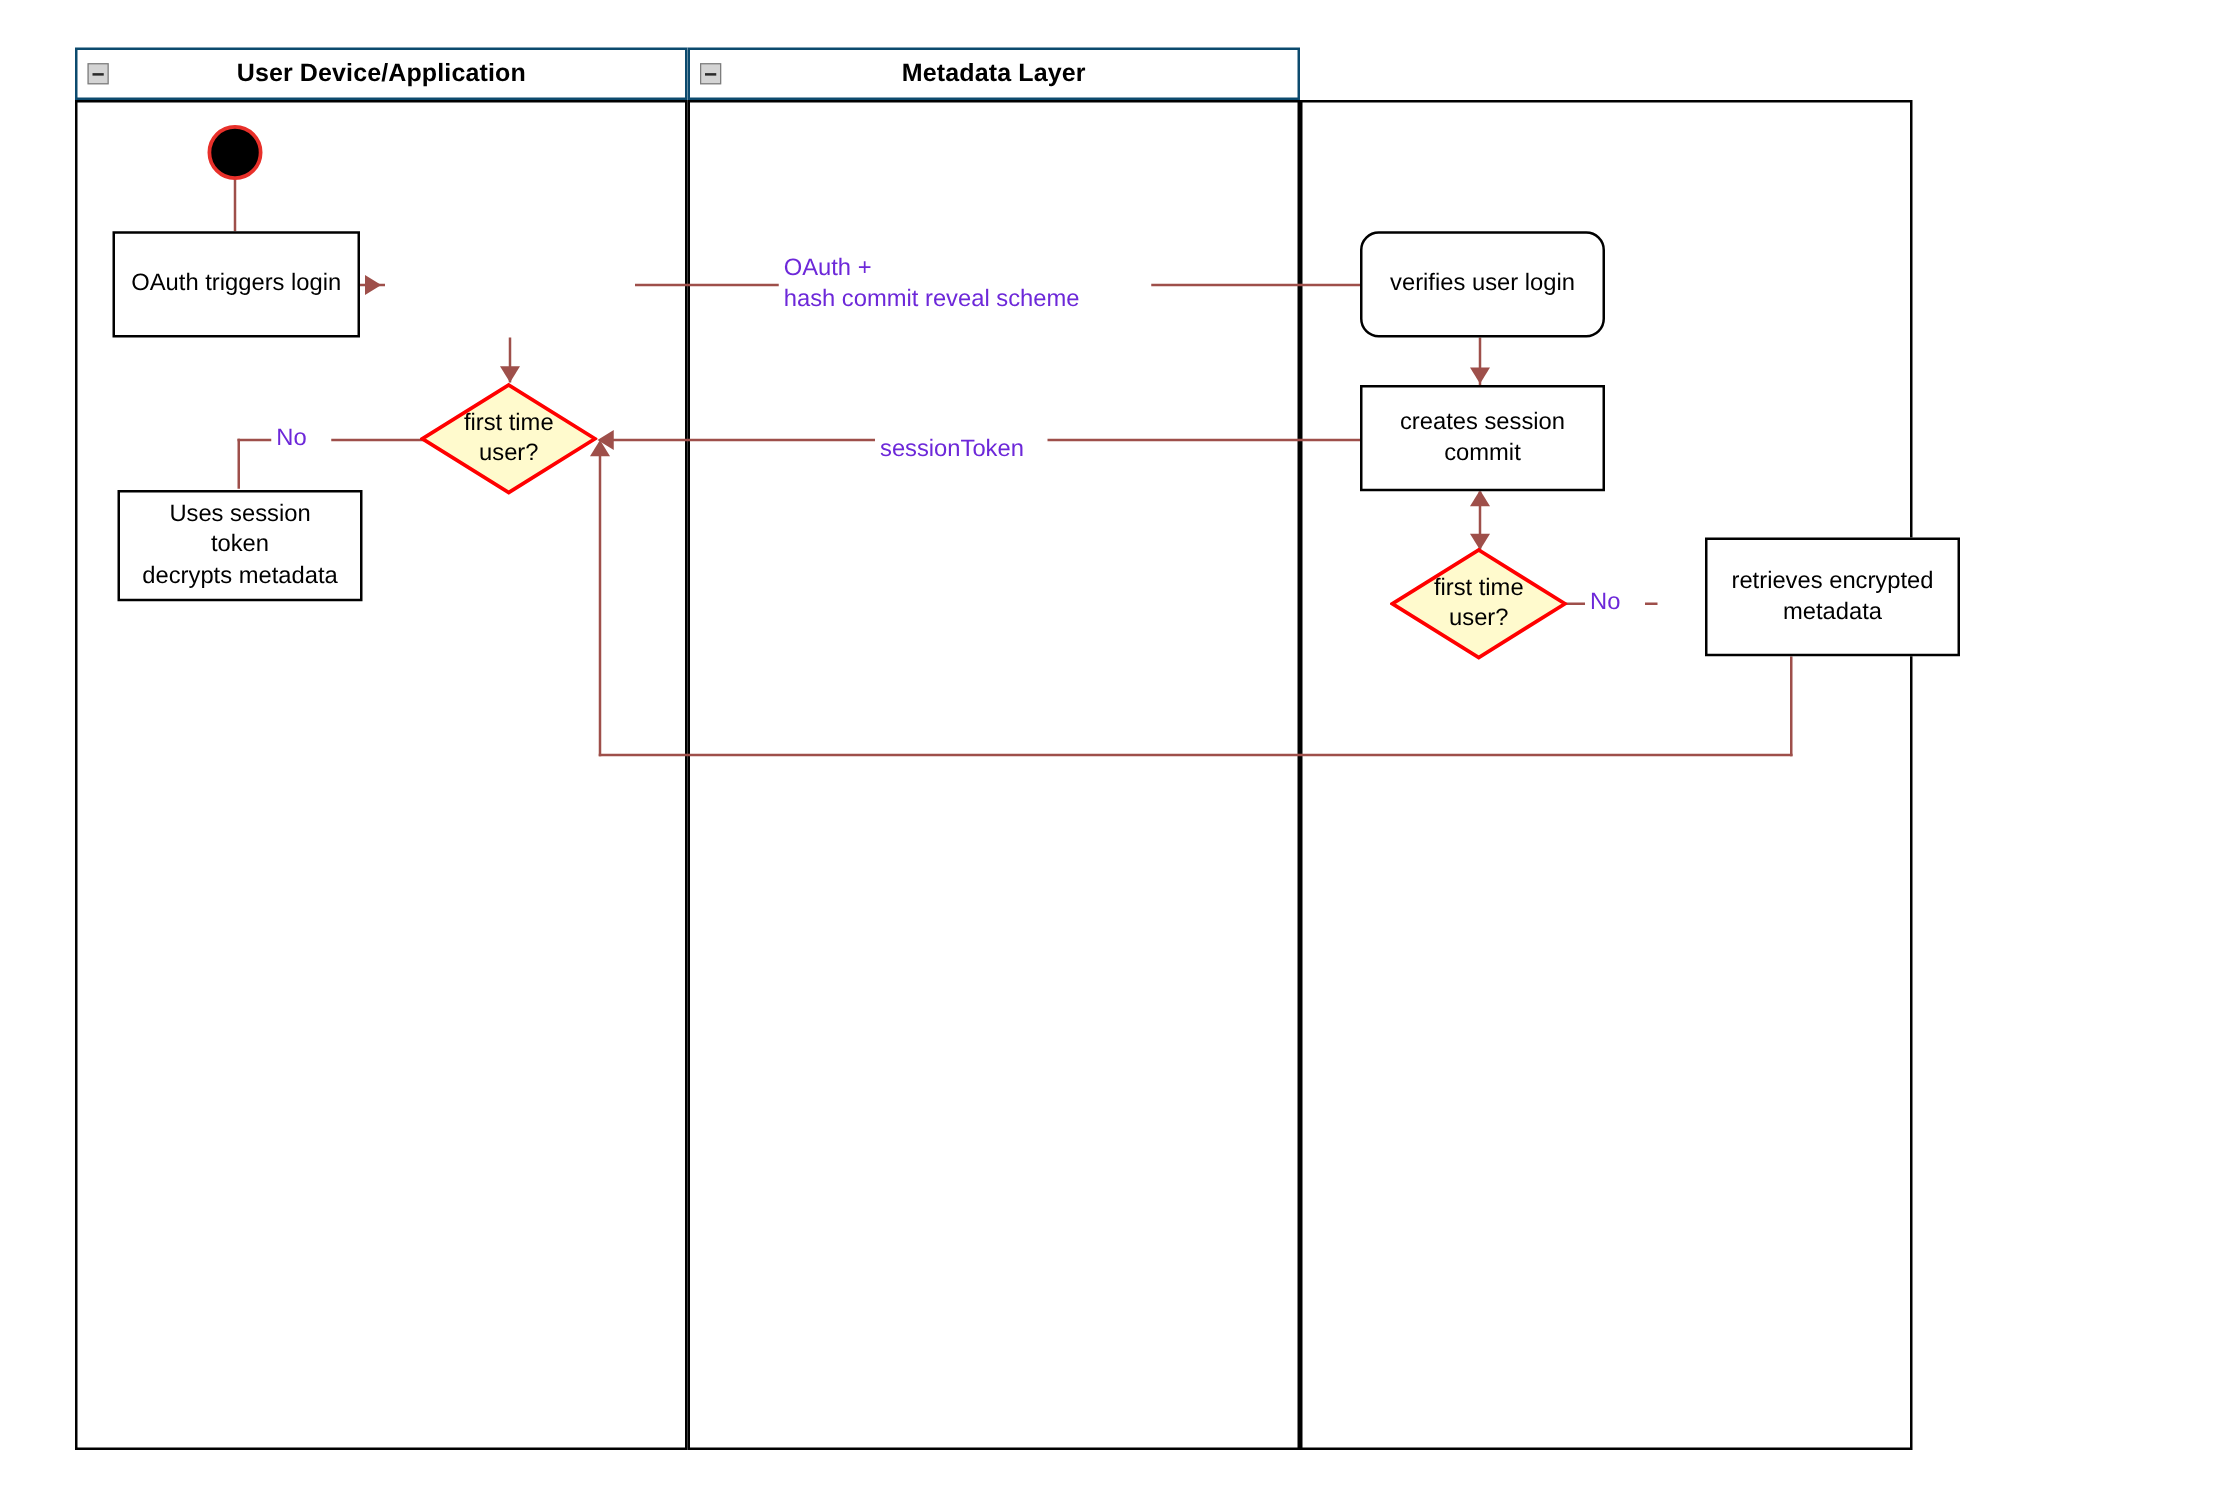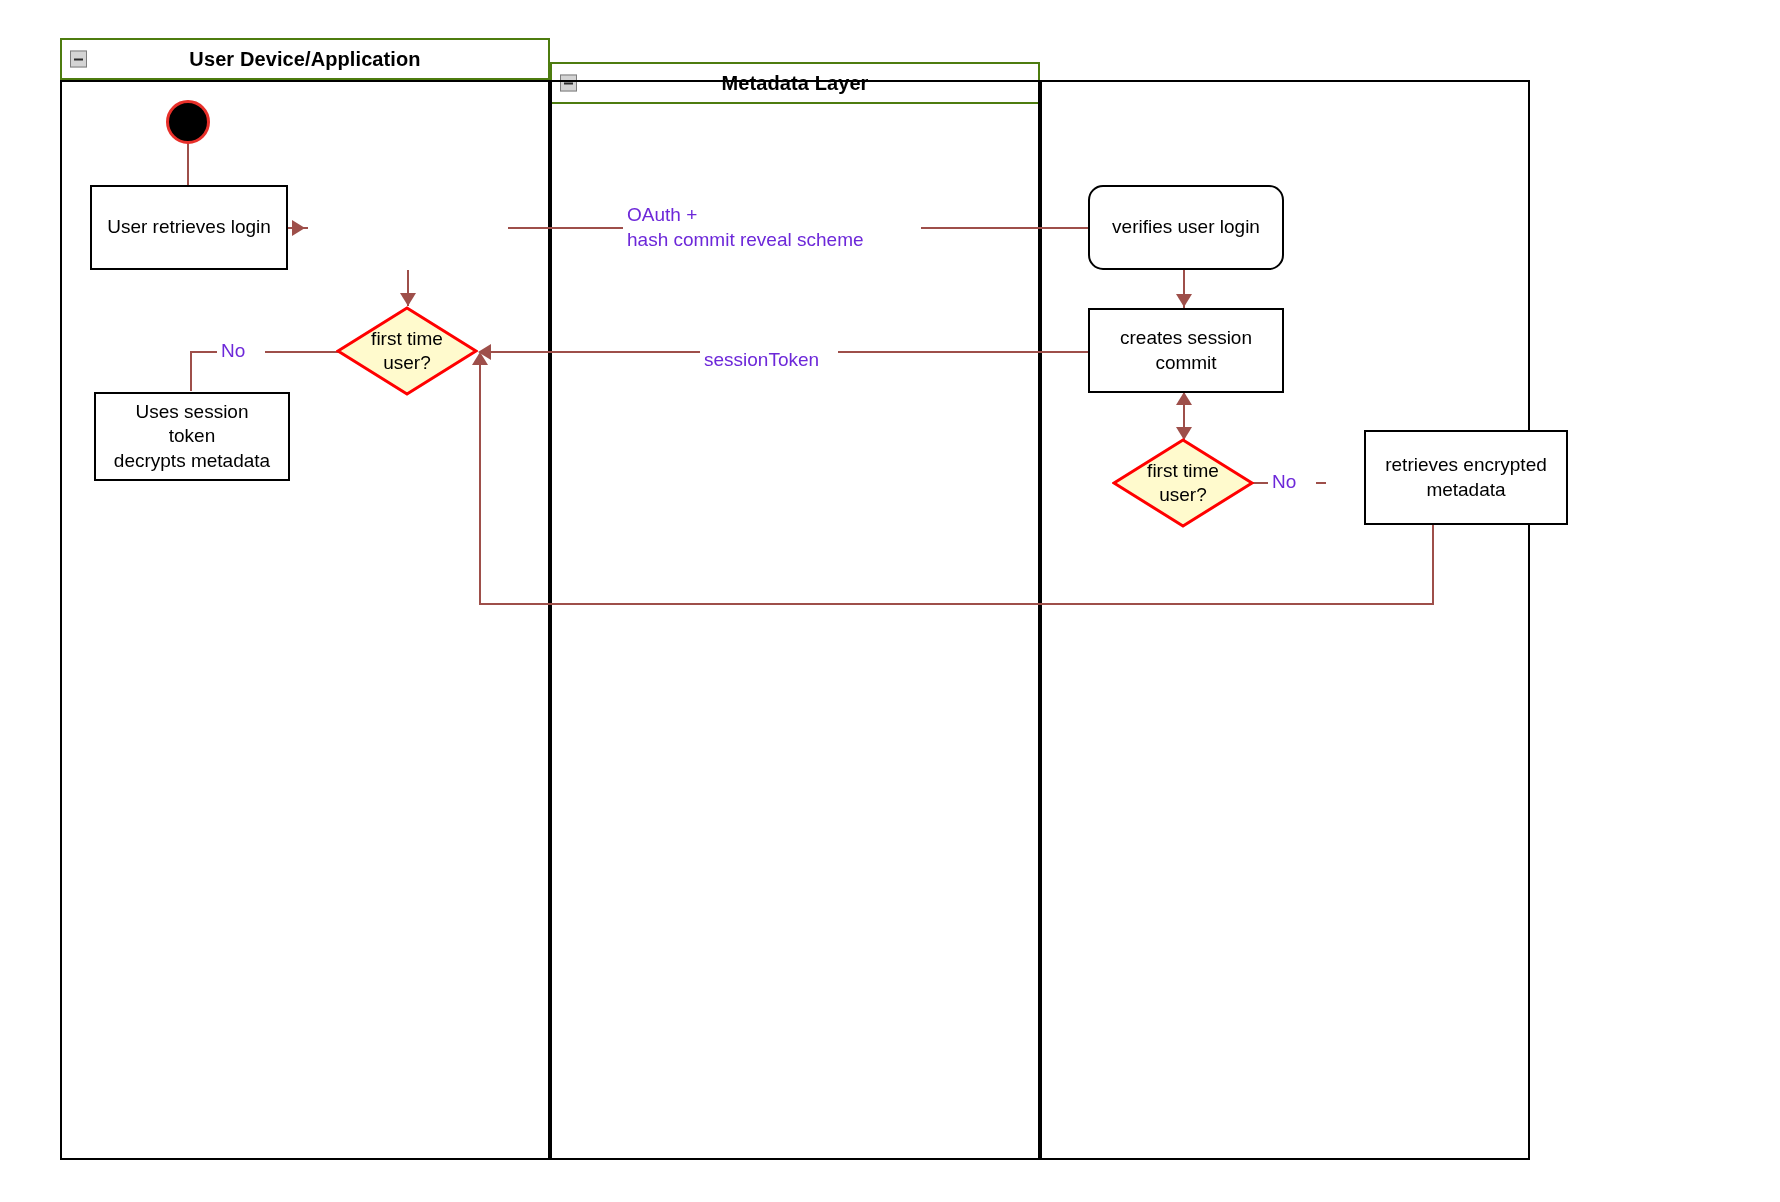--- a/index.html
+++ b/index.html
@@ -1,21 +1,21 @@
 <!DOCTYPE html>
 <html><head>
 <meta charset="utf-8">
 <style>
   html,body{margin:0;padding:0;background:#ffffff;}
   body{font-family:"Liberation Sans", sans-serif;}
   #stage{position:relative;width:1780px;height:1202px;background:#ffffff;overflow:hidden;}
 
   
   .lane{position:absolute;box-sizing:border-box;border:2px solid #000000;background:transparent;}
-  .lane-header{position:absolute;box-sizing:border-box;border:2px solid #4d7c0f;
+  .lane-header{position:absolute;box-sizing:border-box;border:2px solid #0c4a6e;
                background:#ffffff;display:flex;align-items:center;justify-content:center;}
   .lane-title{font-size:20px;font-weight:bold;color:#000000;letter-spacing:.1px;}
   .collapse-icon{position:absolute;left:8px;top:50%;transform:translateY(-50%);
                  width:17px;height:17px;box-sizing:border-box;
                  border:1px solid #7d7d7d;background:#d4d4d4;
                  display:flex;align-items:center;justify-content:center;}
   .collapse-icon i{display:block;width:9px;height:2px;background:#2b2b2b;}
 
   
   .node{position:absolute;box-sizing:border-box;border:2px solid #000000;background:#ffffff;
@@ -51,21 +51,21 @@
 <div id="stage">
 
   <div class="lane-header" style="left:60px;top:38px;width:490px;height:42px;">
     <span class="collapse-icon">
         <i></i>
       </span>
     <span class="lane-title">User Device/Application</span>
   </div>
   <div class="lane" style="left:60px;top:80px;width:490px;height:1080px;"></div>
 
-  <div class="lane-header" style="left:550px;top:38px;width:490px;height:42px;margin-top:24px;">
+  <div class="lane-header" style="left:550px;top:38px;width:490px;height:42px;">
     <span class="collapse-icon">
         <i></i>
       </span>
     <span class="lane-title">Metadata Layer</span>
   </div>
   <div class="lane" style="left:550px;top:80px;width:490px;height:1080px;"></div>
 
   <div class="lane" style="left:1040px;top:80px;width:490px;height:1080px;"></div>
 
   <div class="edge v" style="left:187px;top:142px;height:44px;"></div>
@@ -94,21 +94,21 @@
   <div class="edge h" style="left:1248px;top:482px;width:78px;"></div>
 
   <div class="edge v" style="left:1432px;top:525px;height:80px;"></div>
   <div class="edge h" style="left:479px;top:603px;width:955px;"></div>
   <div class="edge v" style="left:479px;top:360px;height:245px;"></div>
   <div class="arrow up" style="left:472px;top:352px;"></div>
 
   <div class="start-node" style="left:166px;top:100px;width:44px;height:44px;"></div>
 
   <div class="node" style="left:90px;top:185px;width:198px;height:85px;">
-    <span>User retrieves login</span>
+    <span>OAuth triggers login</span>
   </div>
 
 
   <div class="diamond" style="left:336px;top:306px;width:142px;height:90px;">
     <svg width="142" height="90" viewBox="0 0 142 90">
       <polygon points="71,2 140,45 71,88 2,45" fill="#fffacd" stroke="#ff0000" stroke-width="3"></polygon>
     </svg>
     <div class="dlabel" style="white-space:pre-line;">first time
 user?</div>
   </div>

